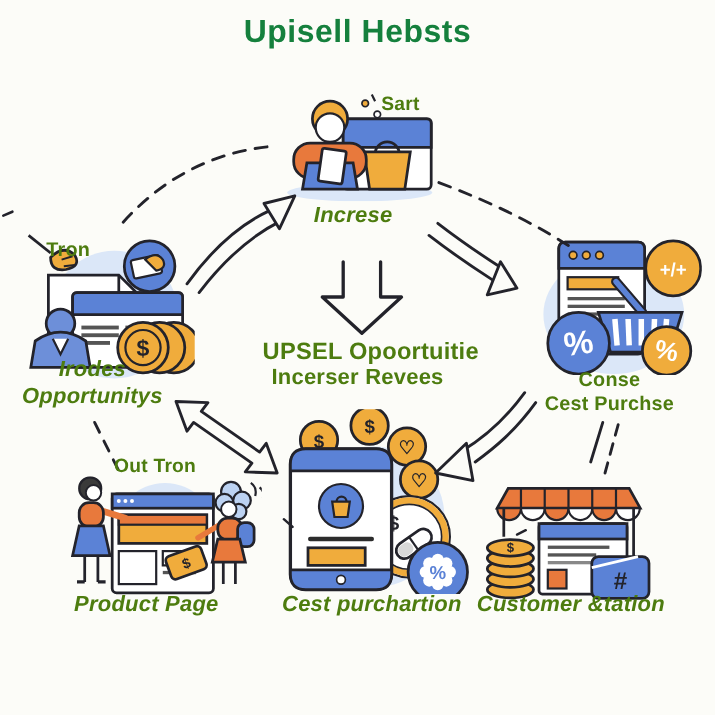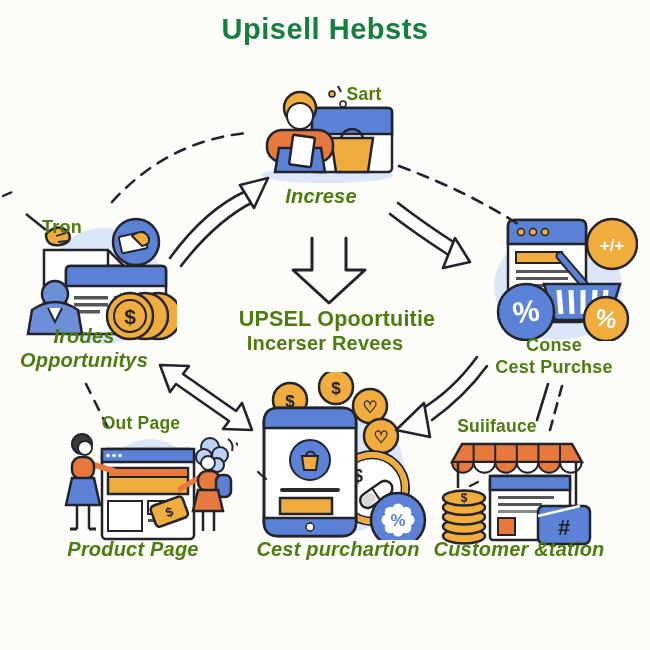--- a/index.html
+++ b/index.html
@@ -36,26 +36,25 @@
   </div>
 
   <div class="label center-heading lbl" style="left:325px;top:306px;margin-left:12px;">UPSEL Opoortuitie</div>
   <div class="label center-sub lbl" style="left:325px;top:331px;">Incerser Revees</div>
 
   <div class="label caption-sm lbl" style="left:554px;top:335px;">
     <div>Conse</div>
     <div>Cest Purchse</div>
   </div>
 
-  <div class="label tag lbl" style="left:141px;top:413px;">Out Page</div>
+  <div class="label tag lbl" style="left:141px;top:413px;">Out Tron</div>
   <div class="label caption lbl" style="left:133px;top:537px;">Product Page</div>
 
   <div class="label caption lbl" style="left:338px;top:537px;">Cest purchartion</div>
 
-  <div class="label tag lbl" style="left:497px;top:416px;">Suiifauce</div>
   <div class="label caption lbl" style="left:519px;top:537px;">Customer &amp;tation</div>
 
   <svg id="arrows" width="650" height="650" viewBox="0 0 650 650">
     <g stroke="#23232b" fill="none" stroke-linecap="round">
 
       <path d="M 112 202 C 150 160 196 138 247 133" stroke-width="2.6" stroke-dasharray="11 9"></path>
       <path d="M 3 196 L 17 190" stroke-width="2.4" stroke-dasharray="9 8"></path>
 
       <path d="M 399 166 C 447 184 488 204 524 228" stroke-width="2.6" stroke-dasharray="11 9"></path>
 

